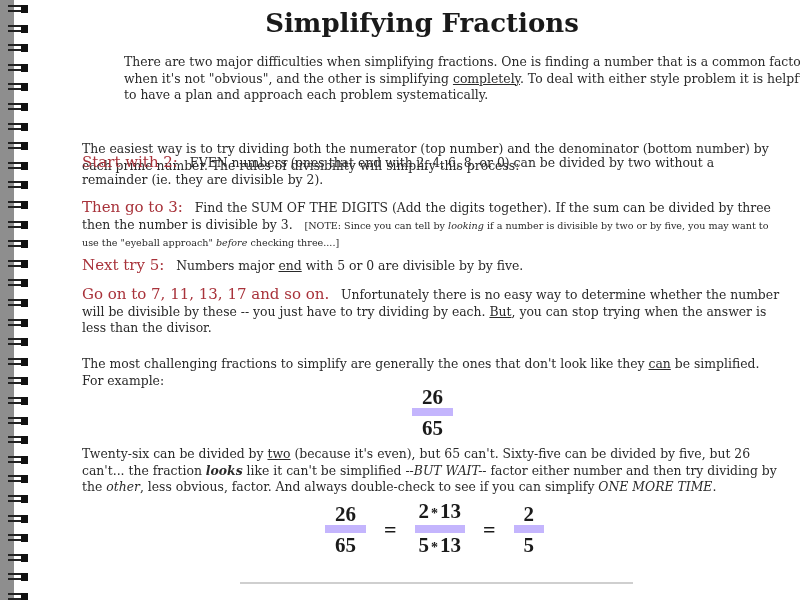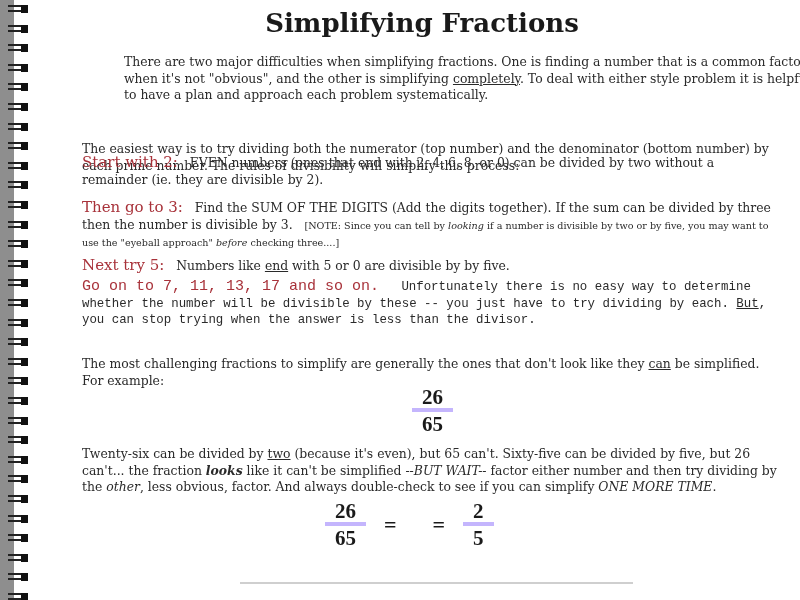--- a/index.html
+++ b/index.html
@@ -34,21 +34,21 @@
     position: absolute; left: 0; width: 700px;
     font-size: 12.4px; line-height: 16.5px; margin: 0;
   }
   .hd { color: #a8323a; font-size: 15px; }
   .note { font-size: 9.6px; }
   u { text-decoration: underline; }
   .frac {
     display: inline-flex; flex-direction: column; align-items: center;
     font-family: "Liberation Serif", serif; font-weight: bold; color: #1a1a1a;
   }
-  .frac .num { font-size: 21px; line-height: 22px; padding: 0 10px; border-bottom: 4px solid #c4b5fd; }
+  .frac .num { font-size: 21px; line-height: 22px; padding: 0 10px; border-bottom: 8px solid #c4b5fd; }
   .frac .den { font-size: 21px; line-height: 24px; }
   .eq-row {
     position: absolute; top: 500px; left: 240px; display: flex; align-items: center;
     font-family: "Liberation Serif", serif; font-weight: bold; color: #1a1a1a;
   }
   .eq-sign { font-size: 22px; margin: 0 18px; }
   .star { font-size: 14px; margin: 0 2px; position: relative; top: 0; }
   .divider {
     position: absolute; left: 240px; top: 582px; width: 393px; height: 2px;
     background: #cfcfcf;
@@ -220,40 +220,44 @@
   <h1>Simplifying Fractions</h1>
 
   <p class="para" style="top:54px;margin-left:42px;"><span>There are two major difficulties when simplifying fractions. One is finding a number that is a common factor when it's not "obvious", and the other is simplifying </span><u>completely</u><span>. To deal with either style problem it is helpful to have a plan and approach each problem systematically.</span></p>
 
   <p class="para" style="top:105px;margin-top:36px;">The easiest way is to try dividing both the numerator (top number) and the denominator (bottom number) by each prime number. The rules of divisibility will simplify this process:</p>
 
   <p class="para" style="top:154px;"><span class="hd">Start with 2:</span>&nbsp;&nbsp; <span>EVEN numbers (ones that end with 2, 4, 6, 8, or 0) can be divided by two without a remainder (ie. they are divisible by 2).</span></p>
 
   <p class="para" style="top:199px;"><span class="hd">Then go to 3:</span>&nbsp;&nbsp; <span>Find the SUM OF THE DIGITS (Add the digits together). If the sum can be divided by three then the number is divisible by 3.</span>&nbsp;&nbsp; <span class="note"><span>[NOTE:   Since you can tell by </span><i>looking</i><span> if a number is divisible by two or by five, you may want to use the "eyeball approach" </span><i>before</i><span> checking three....]</span></span></p>
 
-  <p class="para" style="top:257px;"><span class="hd">Next try 5:</span>&nbsp;&nbsp; <span>Numbers like </span><u>end</u><span> with 5 or 0 are divisible by by five.</span></p>
-
-  <p class="para" style="top:279px;font-family:Liberation Mono, monospace;"><span class="hd">Go on to 7, 11, 13, 17 and so on.</span>&nbsp;&nbsp; <span>Unfortunately there is no easy way to determine whether the number will be divisible by these -- you just have to try dividing by each. </span><u>But</u><span>, you can stop trying when the answer is less than the divisor.</span></p>
+  <p class="para" style="top:257px;"><span class="hd">Next try 5:</span>&nbsp;&nbsp; <span>Numbers major </span><u>end</u><span> with 5 or 0 are divisible by by five.</span></p>
+
+  <p class="para" style="top:286px;"><span class="hd">Go on to 7, 11, 13, 17 and so on.</span>&nbsp;&nbsp; <span>Unfortunately there is no easy way to determine whether the number will be divisible by these -- you just have to try dividing by each. </span><u>But</u><span>, you can stop trying when the answer is less than the divisor.</span></p>
 
   <p class="para" style="top:345px;margin-top:11px;"><span>The most challenging fractions to simplify are generally the ones that don't look like they </span><u>can</u><span> be simplified. For example:</span></p>
 
   <div style="position:absolute; top:386px; left:330px;" class="frac">
     <span class="num">26</span>
     <span class="den">65</span>
   </div>
 
   <p class="para" style="top:446px;"><span>Twenty-six can be divided by </span><u>two</u><span> (because it's even), but 65 can't. Sixty-five can be divided by five, but 26 can't... the fraction </span><b><i>looks</i></b><span> like it can't be simplified </span><i>--BUT WAIT--</i><span> factor either number and then try dividing by the </span><i>other</i><span>, less obvious, factor. And always double-check to see if you can simplify </span><i>ONE MORE TIME</i><span>.</span></p>
 </div>
 
 <div class="eq-row" style="left:325px;">
   <div class="frac">
     <span class="num">26</span>
     <span class="den">65</span>
   </div>
   <span class="eq-sign">=</span>
+  <div class="frac">
+    <span class="num" style="padding:0 4px;"><span>2</span><span class="star">*</span><span>13</span></span>
+    <span class="den"><span>5</span><span class="star">*</span><span>13</span></span>
+  </div>
   <span class="eq-sign">=</span>
   <div class="frac">
     <span class="num">2</span>
     <span class="den">5</span>
   </div>
 </div>
 
 <div class="divider"></div>
 
 </body></html>

